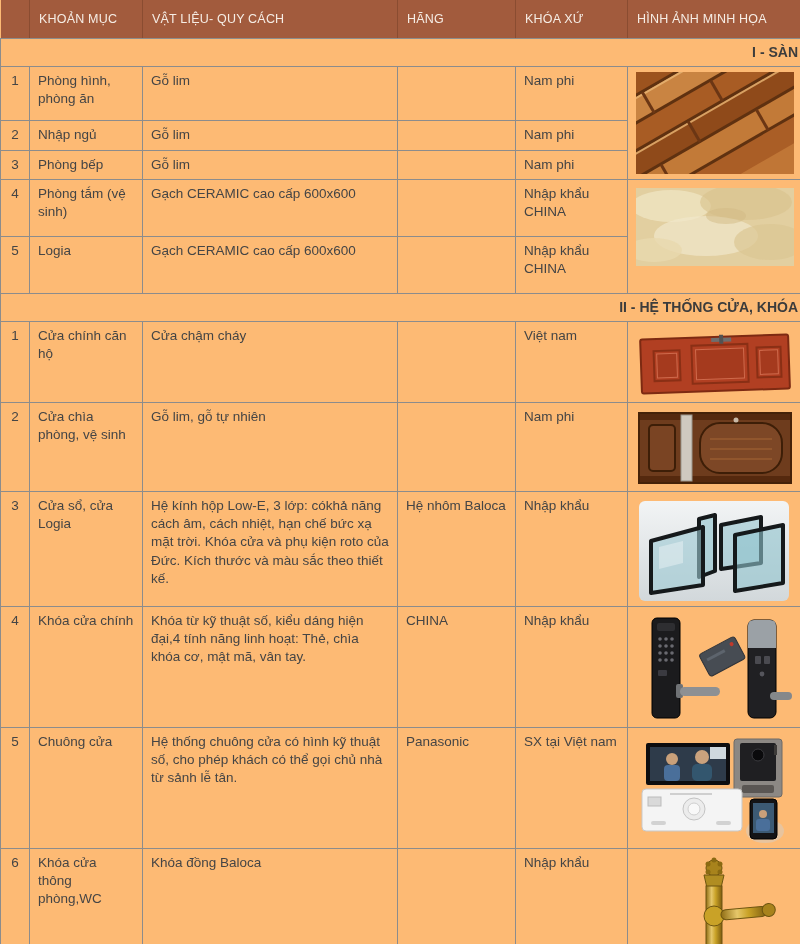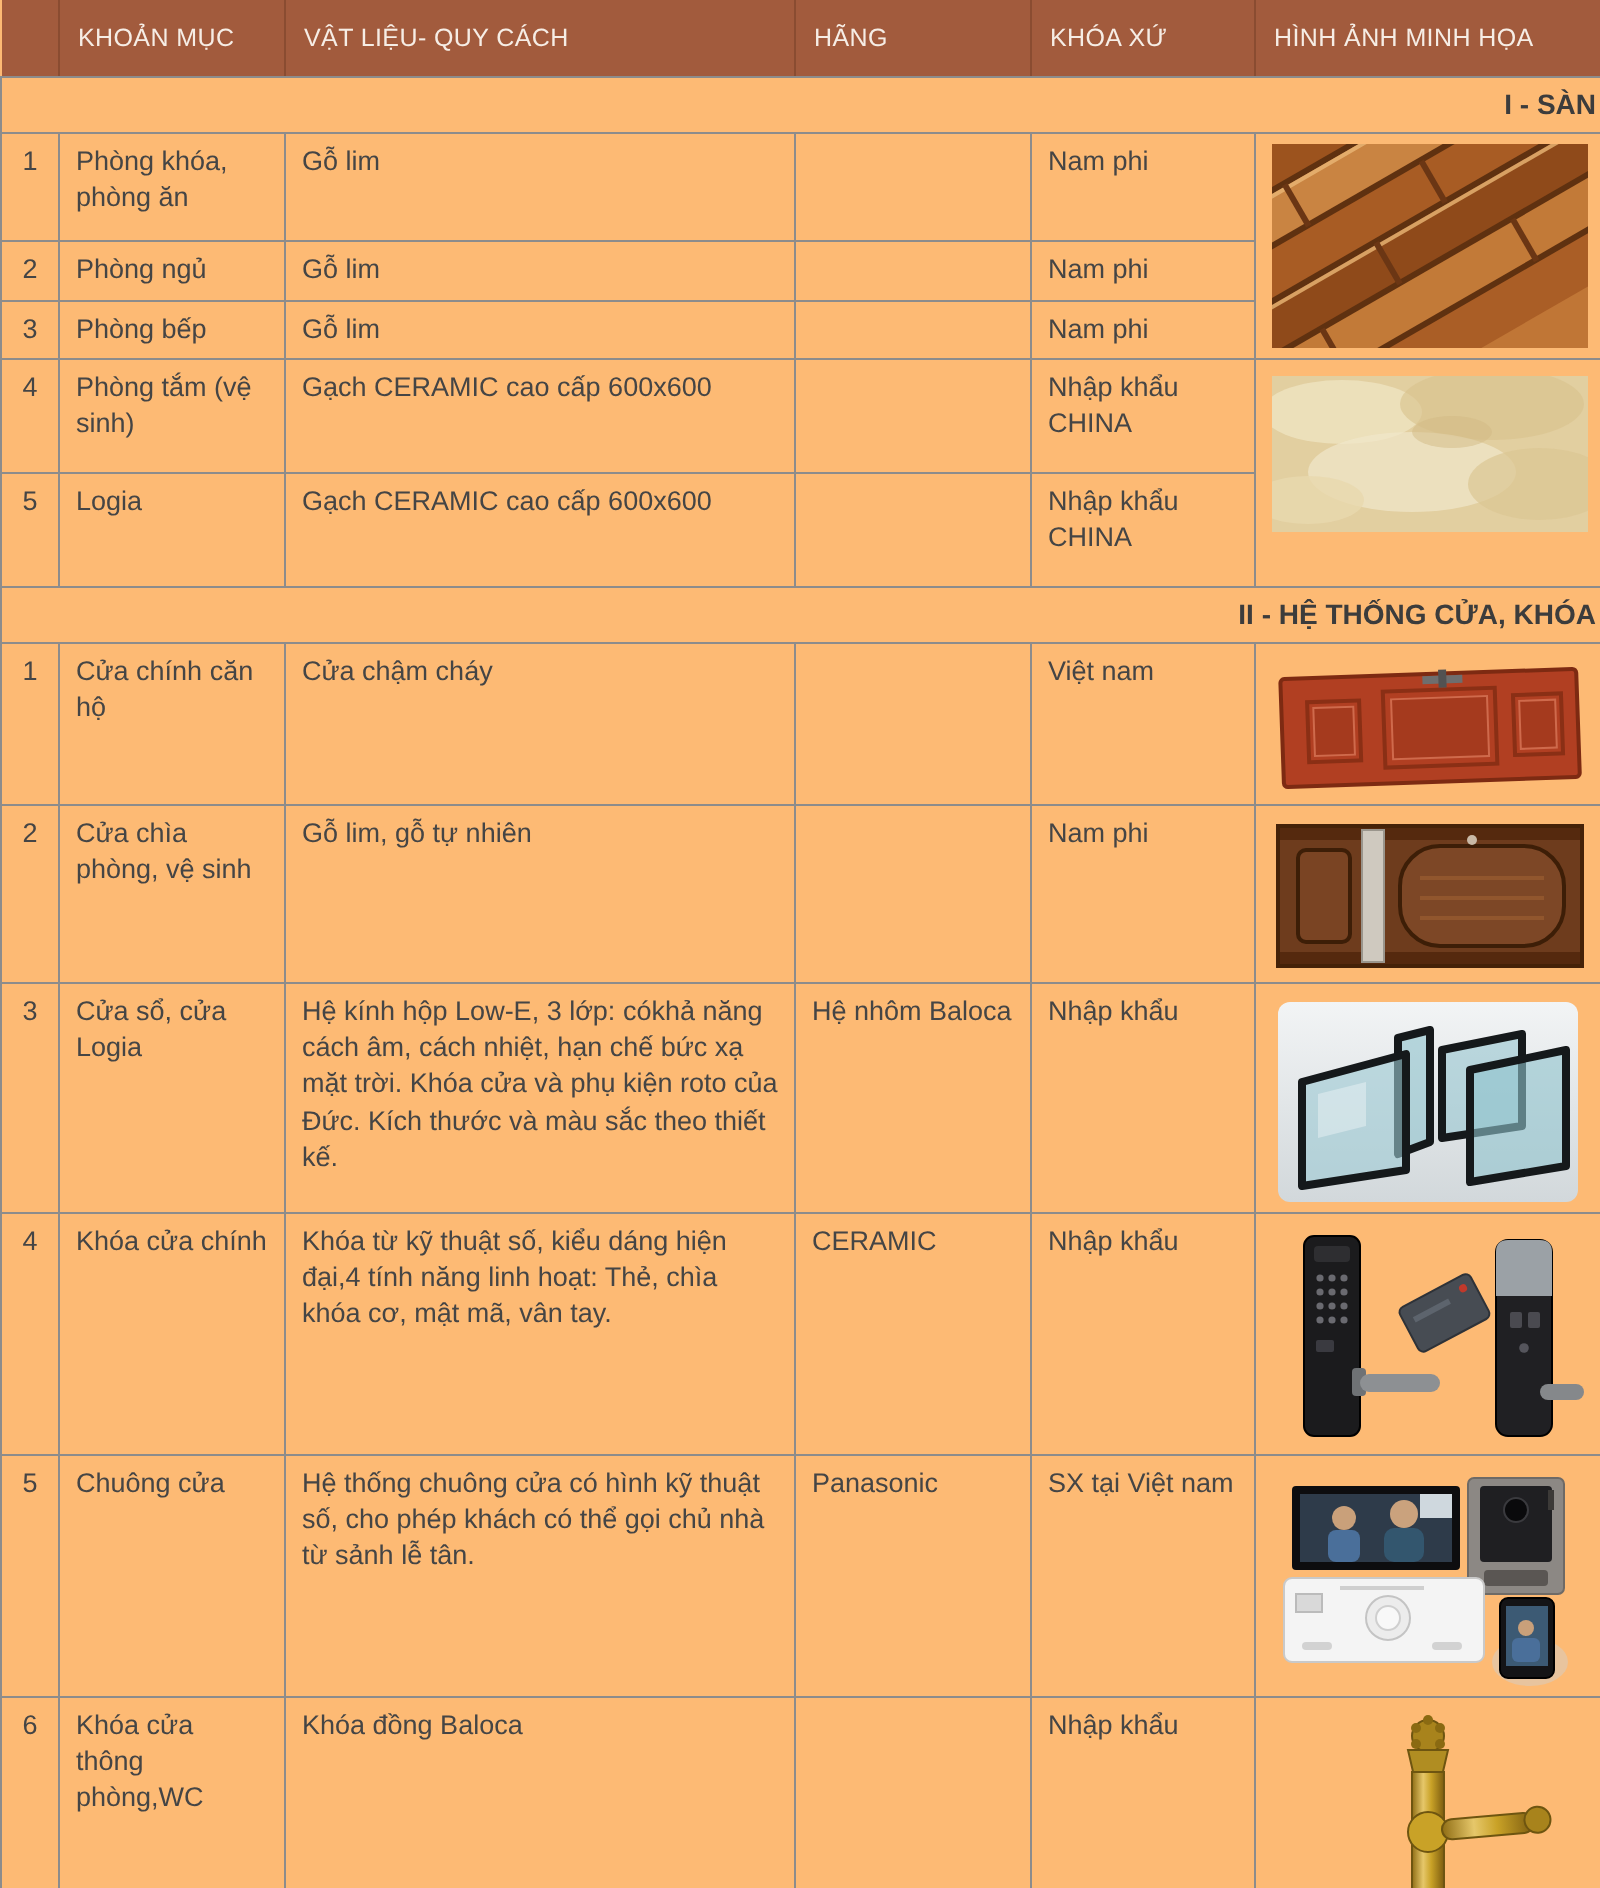--- a/index.html
+++ b/index.html
@@ -58,21 +58,21 @@
     </tr>
   </thead>
   <tbody>
 
     <tr class="section hsec">
       <td colspan="6">I - SÀN</td>
     </tr>
 
     <tr class="h54">
       <td class="num">1</td>
-      <td>Phòng khóa, phòng ăn</td>
+      <td>Phòng hình, phòng ăn</td>
       <td>Gỗ lim</td>
       <td></td>
       <td>Nam phi</td>
       <td class="img-cell" rowspan="3">
         <svg width="158" height="102" viewBox="0 0 158 102">
           <rect width="158" height="102" fill="#c07636"></rect>
           <g transform="rotate(-30 79 51)">
             <rect x="-70" y="-60" width="300" height="24" fill="#b5682c"></rect>
             <rect x="-70" y="-36" width="300" height="24" fill="#9c531e"></rect>
             <rect x="-70" y="-12" width="300" height="24" fill="#c98442"></rect>
@@ -91,21 +91,21 @@
             <rect x="95" y="12" width="3" height="24" fill="#6b3614"></rect>
             <rect x="55" y="36" width="3" height="24" fill="#6b3614"></rect>
             <rect x="120" y="60" width="3" height="24" fill="#6b3614"></rect>
             <rect x="10" y="60" width="3" height="24" fill="#6b3614"></rect>
           </g>
         </svg>
       </td>
     </tr>
     <tr class="h28">
       <td class="num">2</td>
-      <td>Phòng ngủ</td>
+      <td>Nhập ngủ</td>
       <td>Gỗ lim</td>
       <td></td>
       <td>Nam phi</td>
     </tr>
     <tr class="h28">
       <td class="num">3</td>
       <td>Phòng bếp</td>
       <td>Gỗ lim</td>
       <td></td>
       <td>Nam phi</td>
@@ -207,21 +207,21 @@
           <polygon points="96,34 144,24 144,82 96,90" fill="#8fc3cd" fill-opacity="0.6" stroke="#15191b" stroke-width="4" stroke-linejoin="round"></polygon>
           <polygon points="20,46 44,40 44,62 20,68" fill="#ffffff" fill-opacity="0.35"></polygon>
         </svg>
       </td>
     </tr>
 
     <tr class="h115">
       <td class="num">4</td>
       <td>Khóa cửa chính</td>
       <td>Khóa từ kỹ thuật số, kiểu dáng hiện đại,4 tính năng linh hoạt: Thẻ, chìa khóa cơ, mật mã, vân tay.</td>
-      <td>CERAMIC</td>
+      <td>CHINA</td>
       <td>Nhập khẩu</td>
       <td class="img-cell">
         <svg width="156" height="108" viewBox="0 0 156 108" style="margin-top:2px">
           <rect x="16" y="4" width="28" height="100" rx="5" fill="#1b1b1d" stroke="#000" stroke-width="1"></rect>
           <rect x="21" y="9" width="18" height="8" rx="2" fill="#2e2e31"></rect>
           <circle cx="24" cy="25" r="1.8" fill="#6a6a70"></circle>
               <circle cx="30" cy="25" r="1.8" fill="#6a6a70"></circle>
               <circle cx="36" cy="25" r="1.8" fill="#6a6a70"></circle>
           <circle cx="24" cy="32" r="1.8" fill="#6a6a70"></circle>
               <circle cx="30" cy="32" r="1.8" fill="#6a6a70"></circle>

